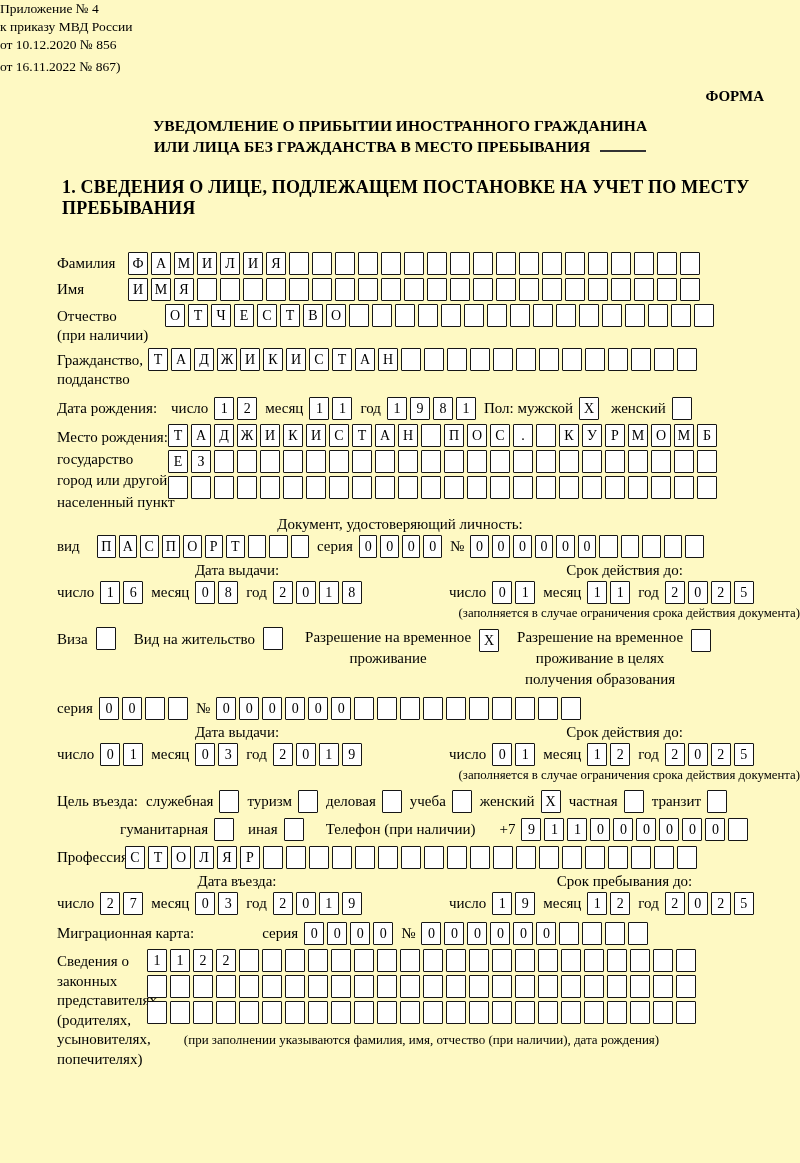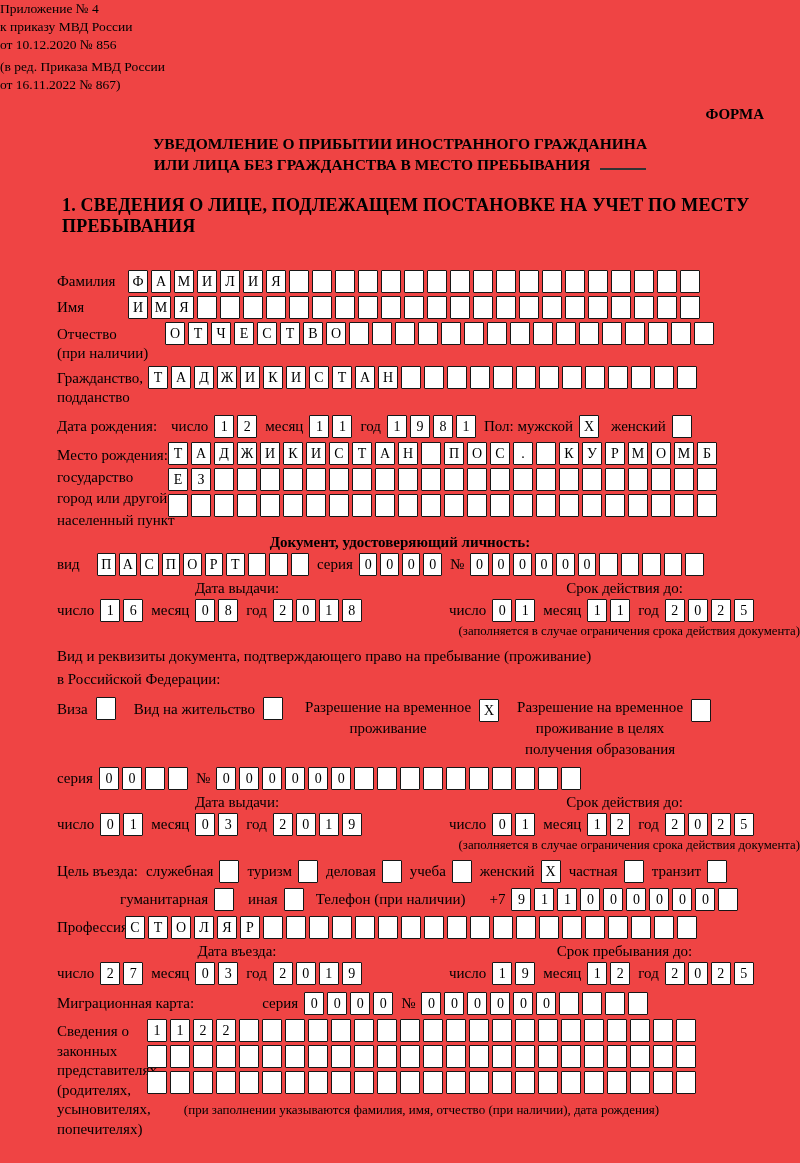--- a/index.html
+++ b/index.html
@@ -1,18 +1,18 @@
 <!DOCTYPE html>
 <html lang="ru"><head>
 <meta charset="utf-8">
 <title>Уведомление о прибытии</title>
 <style>
   *{box-sizing:border-box}
   html,body{margin:0;padding:0;background:#fff}
-  .page{position:relative;width:800px;height:1163px;background:#ef4444;color:#000;
+  .page{position:relative;width:800px;height:1163px;background:#fef9c3;color:#000;
         font-family:"Liberation Serif","DejaVu Serif",serif;font-size:15px;overflow:hidden}
   
   .apx{margin:30px 0 0 615;font-size:13.5px;line-height:18px}
   .apx .g2{margin-top:4px}
   .forma{margin-top:12px;padding-right:36px;text-align:right;font-weight:bold;font-size:15px}
   
   .title{margin-top:10px;text-align:center;font-weight:bold;font-size:15.5px;line-height:21px}
   .tline{display:inline-block;width:46px;border-bottom:2.5px solid #333;height:14px;margin-left:10px}
   .sec1{margin:20px 0 0 62px;font-weight:bold;font-size:18px;letter-spacing:.2px}
   
@@ -22,21 +22,21 @@
         font-size:14px;line-height:1;flex:none}
   .sm .cell{width:18.5px}
   .frow{display:flex;align-items:flex-start;margin:0 0 3px 57px;white-space:nowrap}
   .flabel{flex:none;padding-top:3px}
   .flabel.two{line-height:19px;padding-top:3px}
   .w71{width:71px}.w108{width:108px}.w91{width:91px}.w111{width:111px}.w40{width:40px}.w68{width:68px}
   .ilbl{flex:none;padding-top:3px;margin:0 6px 0 8px}
   .ilbl.first{margin-left:0}
   .stack{display:flex;flex-direction:column;gap:3px}
   
-  .dochead{margin-top:3px;text-align:center;font-weight:bold;font-size:15px}
+  .dochead{margin-top:3px;text-align:center;font-weight:normal;font-size:15px}
   
   .dpair{display:flex;margin:4px 0 0 57px;white-space:nowrap}
   .dg{display:flex;flex-direction:column}
   .dgl{width:392px;flex:none}
   .dgr{flex:1}
   .dg-title{text-align:center;font-size:15px;line-height:17px}
   .dgr .dg-title{text-align:center}
   .dg-row{display:flex;align-items:flex-start;margin-top:2px}
   .note{font-size:12.8px;text-align:right;margin-top:2px;white-space:nowrap}
   .intro{margin:6px 0 0 57px;line-height:23px}
@@ -56,21 +56,20 @@
 </head>
 <body>
 
 <div class="page">
 
   <div class="apx">
     <div>Приложение № 4</div>
     <div>к приказу МВД России</div>
     <div>от 10.12.2020 № 856</div>
     <div class="g2">
-      <div>(в ред. Приказа МВД России</div>
       <div>от 16.11.2022 № 867)</div>
     </div>
   </div>
 
   <div class="forma">ФОРМА</div>
 
   <div class="title">
     <div>УВЕДОМЛЕНИЕ О ПРИБЫТИИ ИНОСТРАННОГО ГРАЖДАНИНА</div>
     <div><span>ИЛИ ЛИЦА БЕЗ ГРАЖДАНСТВА В МЕСТО ПРЕБЫВАНИЯ</span><span class="tline"></span></div>
   </div>
@@ -403,24 +402,20 @@
             <span class="cell">2</span>
             <span class="cell">0</span>
             <span class="cell">2</span>
             <span class="cell">5</span>
           </span>
       </div>
       <div class="note">(заполняется в случае ограничения срока действия документа)</div>
     </div>
   </div>
 
-  <div class="intro">
-    <div>Вид и реквизиты документа, подтверждающего право на пребывание (проживание)</div>
-    <div>в Российской Федерации:</div>
-  </div>
 
   <div class="opts">
     <div class="opt">
       <span class="olbl">Виза</span>
       <span class="cells">
           <span class="cell"></span>
         </span>
     </div>
     <div class="opt" style="margin-left:18px">
       <span class="olbl">Вид на жительство</span>
@@ -560,21 +555,21 @@
 
   <div class="frow indent" style="margin-top:5px">
     <span class="ilbl first">гуманитарная</span>
     <span class="cells">
         <span class="cell"></span>
       </span>
     <span class="ilbl" style="margin-left:14px">иная</span>
     <span class="cells">
         <span class="cell"></span>
       </span>
-    <span class="ilbl" style="margin-left:12px">Телефон (при наличии)</span>
+    <span class="ilbl" style="margin-left:22px">Телефон (при наличии)</span>
     <span class="ilbl" style="margin-left:18px">+7</span>
     <span class="cells">
         <span class="cell">9</span>
         <span class="cell">1</span>
         <span class="cell">1</span>
         <span class="cell">0</span>
         <span class="cell">0</span>
         <span class="cell">0</span>
         <span class="cell">0</span>
         <span class="cell">0</span>

